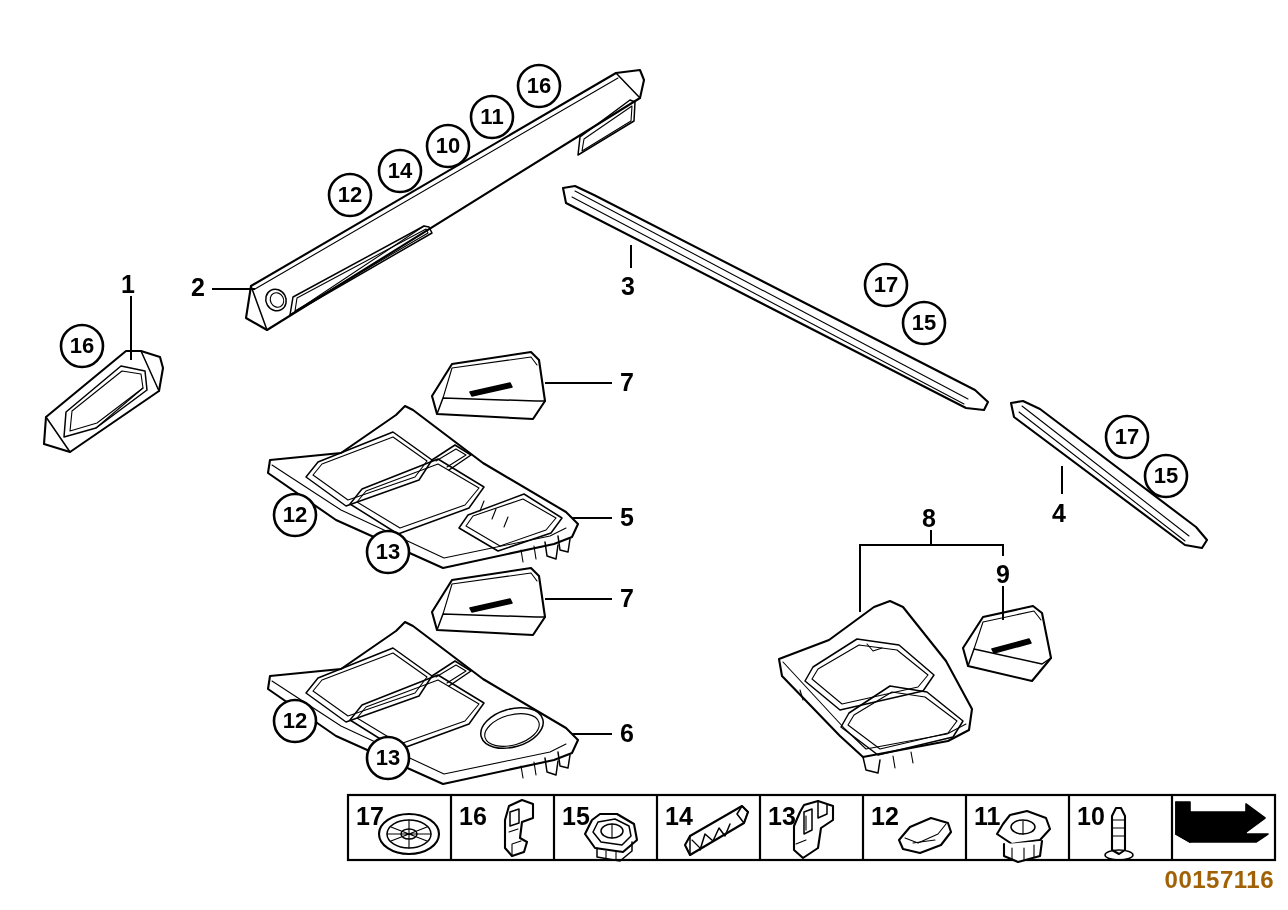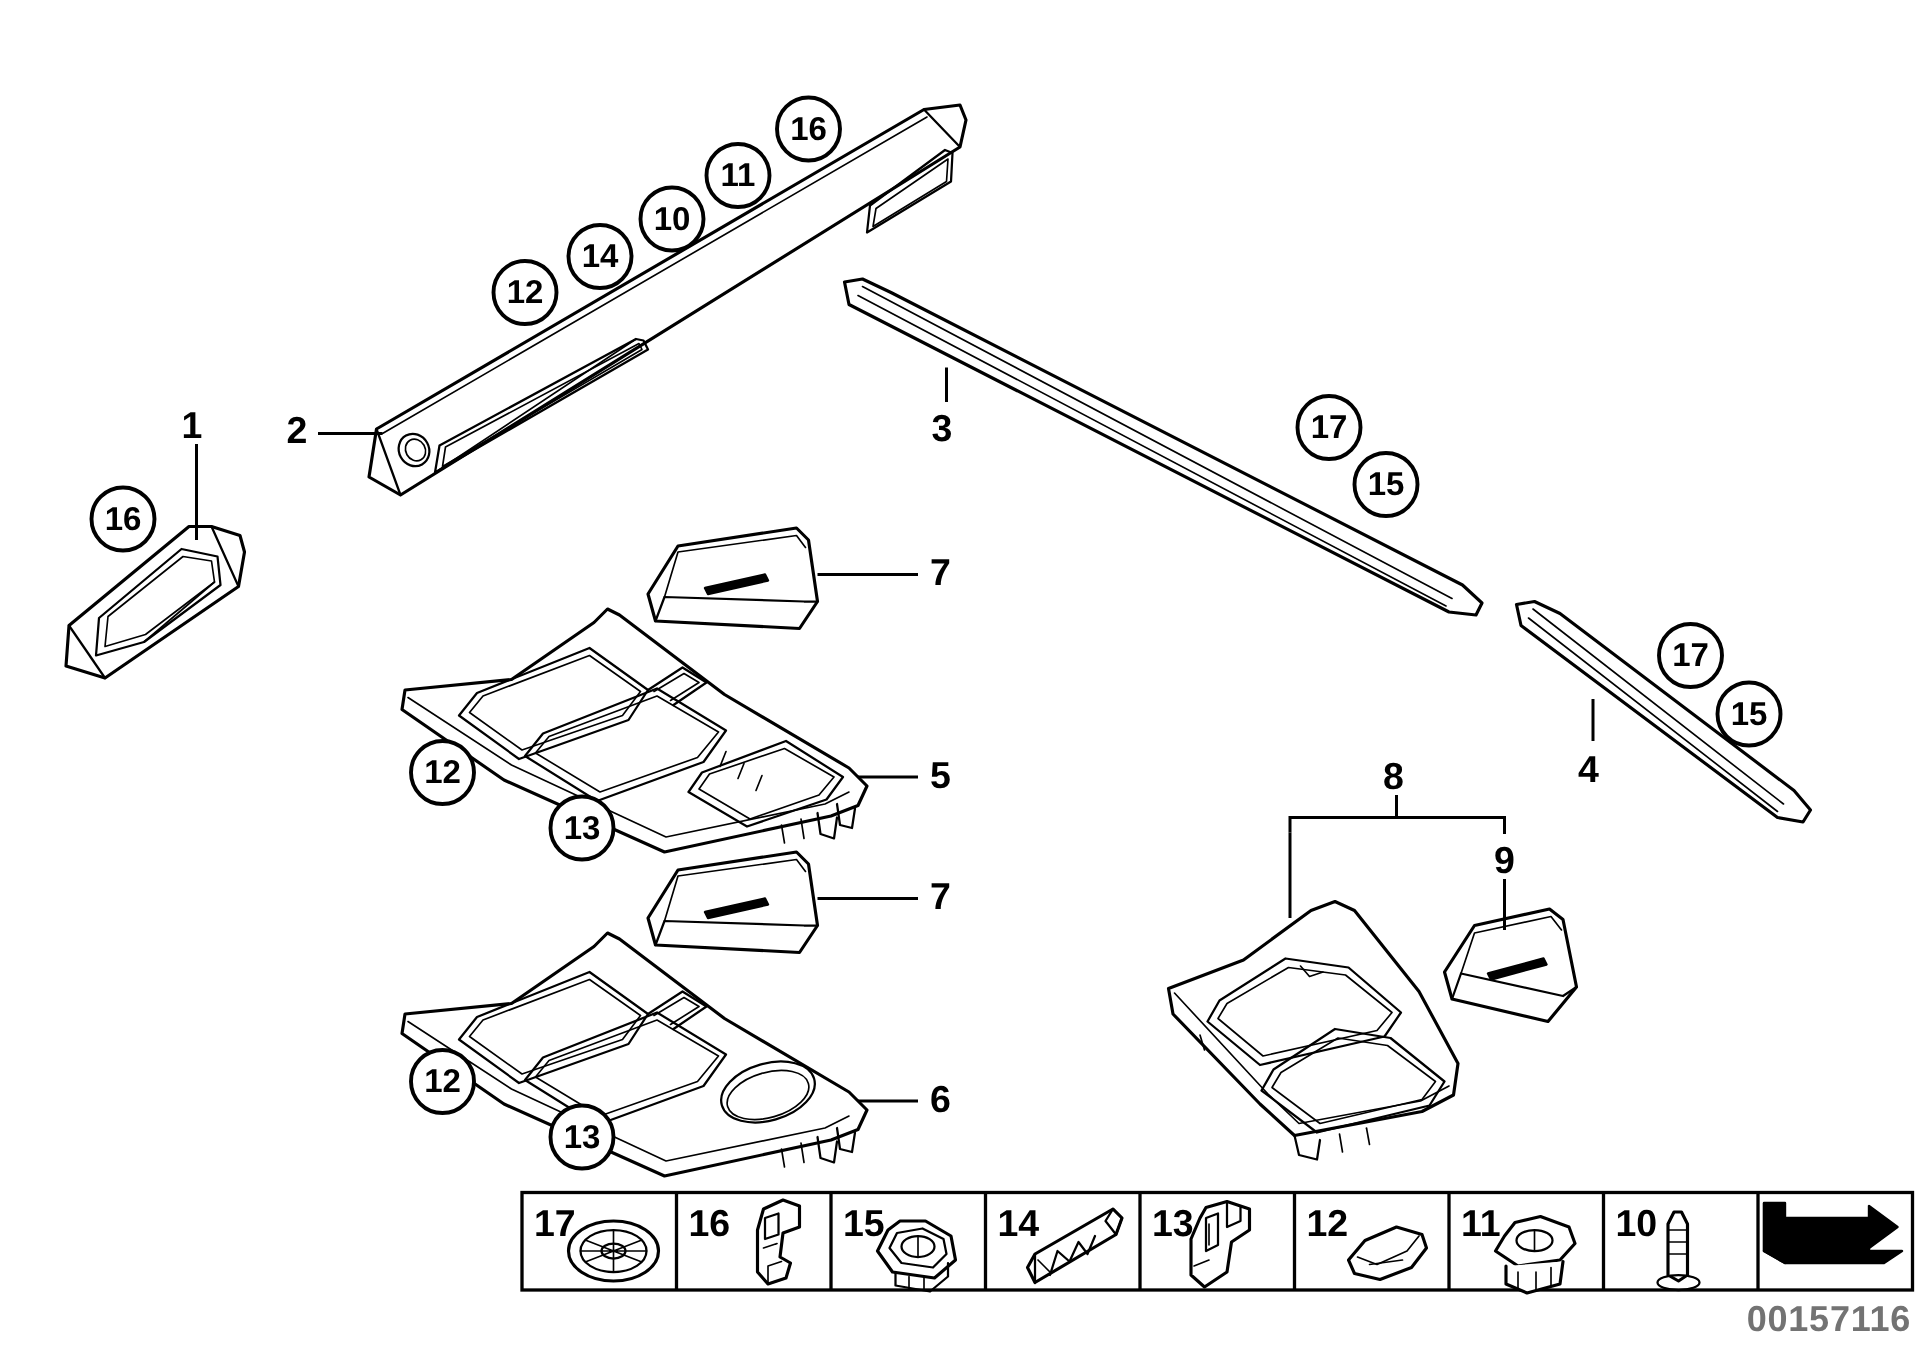--- a/index.html
+++ b/index.html
@@ -71,21 +71,21 @@
     user-select: none;
   }
   #diagram-id {
     position: absolute;
     right: 14px;
     top: 866px;
     font-family: "Liberation Sans", sans-serif;
     font-weight: bold;
     font-size: 24px;
     letter-spacing: 0.5px;
-    color: #737373;
+    color: #a16207;
     white-space: nowrap;
     user-select: none;
   }
 </style>
 </head>
 <body>
 
 <div id="sheet">
 
   <svg id="artboard" class="svg-layer" width="1288" height="910" viewBox="0 0 1288 910">

